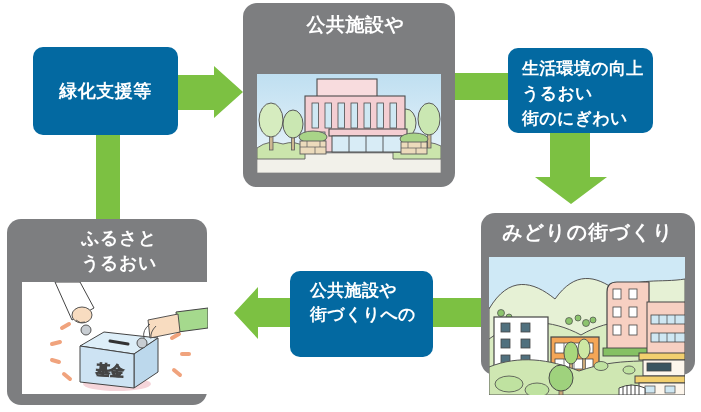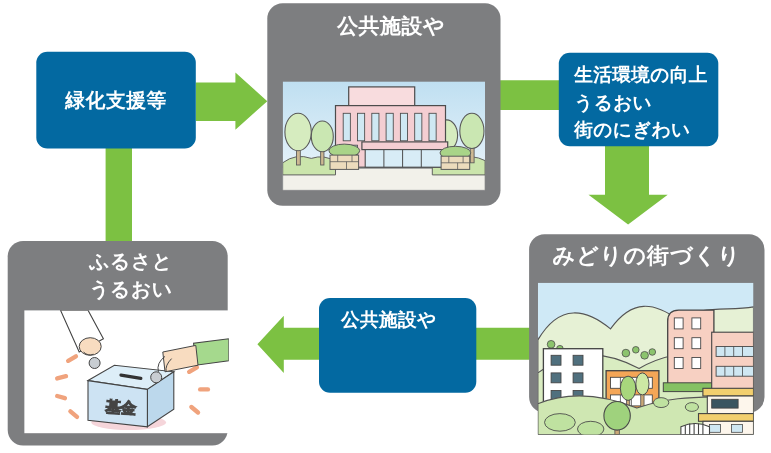--- a/index.html
+++ b/index.html
@@ -185,20 +185,21 @@
       </g>
       <g stroke="#444" stroke-width="1">
         <path d="M130,138 V131 Q143,125 156,131 V138 Z" fill="#ffffff"></path>
         <path d="M134,129.5 V138 M138,128 V138 M142,127.5 V138 M146,128 V138 M150,129 V138" fill="none"></path>
       </g>
     </svg>
   </div>
 
   <div class="gbox donation">
     <div>公共施設や</div>
+    <div>街づくりへの</div>
   </div>
 
   <div class="panel fund">
     <div class="ptitle">
       <div>ふるさと</div>
       <div>うるおい</div>
     </div>
     <svg class="illus" width="186" height="112" viewBox="0 0 186 112">
       <rect x="0" y="0" width="186" height="112" fill="#ffffff"></rect>
       <ellipse cx="95" cy="102" rx="34" ry="7" fill="#f5d5da"></ellipse>

